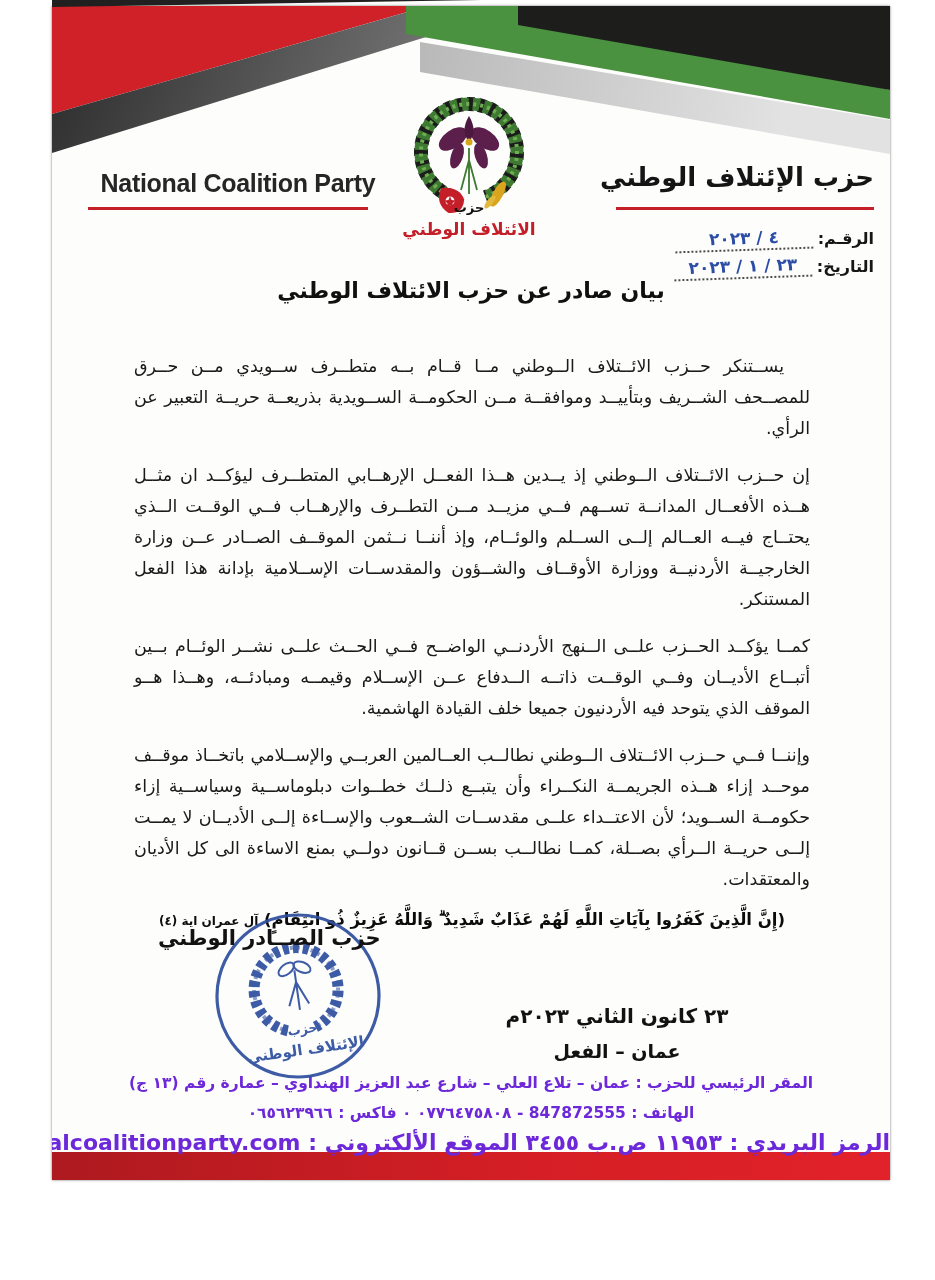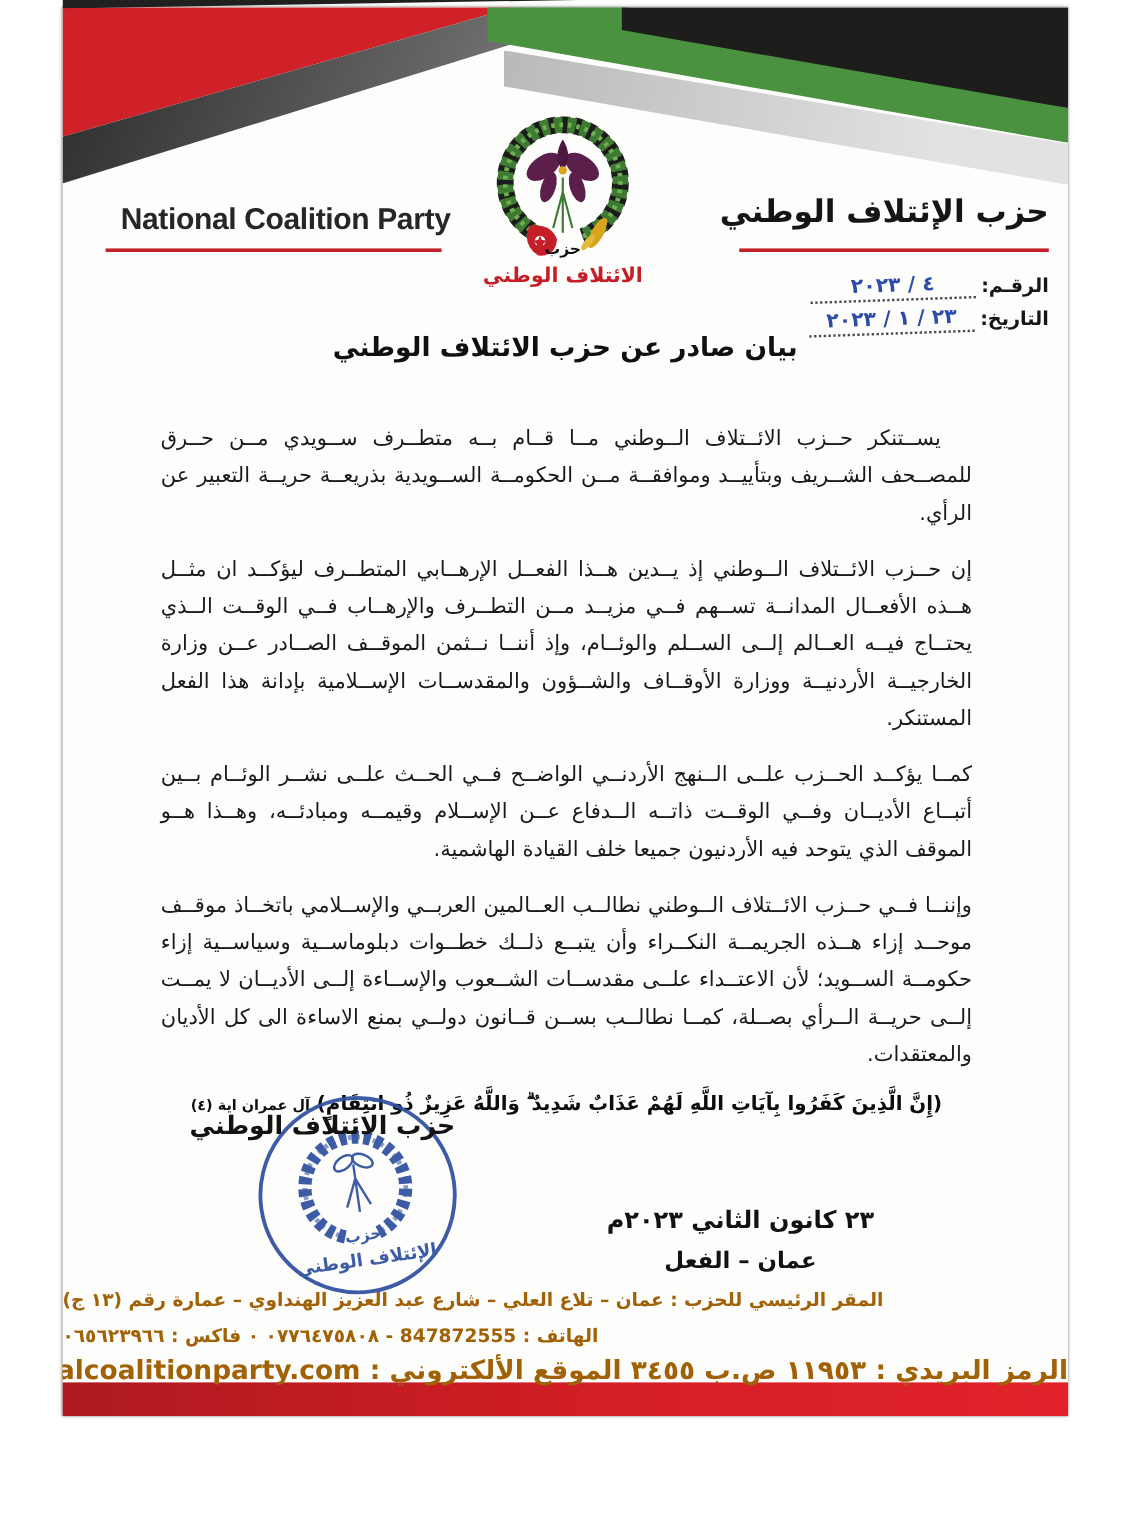--- a/index.html
+++ b/index.html
@@ -93,21 +93,21 @@
   .sig-date-block {
     position:absolute; left:420px; top:960px; width:290px;
     direction:rtl; text-align:center; color:#121212;
   }
   .sig-date { font-weight:bold; font-size:20px; margin-bottom:12px; white-space:nowrap;margin-top:38px; }
   .sig-loc  { font-weight:bold; font-size:19px; white-space:nowrap; }
 
   
   .footer {
     position:absolute; left:0; top:1062px; width:100%;
-    direction:rtl; text-align:left; color:#a16207; z-index:3;
+    direction:rtl; text-align:center; color:#6d28d9; z-index:3;
   }
   .footer div { font-weight:bold; font-size:15.5px; line-height:30px; white-space:nowrap; }
   .footer .f-postal { font-size:22px; }
   .bottom-bar {
     position:absolute; left:0; top:1146px; width:100%; height:28px;
     background:linear-gradient(90deg,#ad1a1f 0%,#d41e25 55%,#e2222a 100%);
   }
 </style>
 </head>
 <body>
@@ -175,21 +175,21 @@
     <p>إن حــزب الائــتلاف الــوطني إذ يــدين هــذا الفعــل الإرهــابي المتطــرف ليؤكــد ان مثــل هــذه الأفعــال المدانــة تســهم فــي مزيــد مــن التطــرف والإرهــاب فــي الوقــت الــذي يحتــاج فيــه العــالم إلــى الســلم والوئــام، وإذ أننــا نــثمن الموقــف الصــادر عــن وزارة الخارجيــة الأردنيــة ووزارة الأوقــاف والشــؤون والمقدســات الإســلامية بإدانة هذا الفعل المستنكر.</p>
     <p>كمــا يؤكــد الحــزب علــى الــنهج الأردنــي الواضــح فــي الحــث علــى نشــر الوئــام بــين أتبــاع الأديــان وفــي الوقــت ذاتــه الــدفاع عــن الإســلام وقيمــه ومبادئــه، وهــذا هــو الموقف الذي يتوحد فيه الأردنيون جميعا خلف القيادة الهاشمية.</p>
     <p>وإننــا فــي حــزب الائــتلاف الــوطني نطالــب العــالمين العربــي والإســلامي باتخــاذ موقــف موحــد إزاء هــذه الجريمــة النكــراء وأن يتبــع ذلــك خطــوات دبلوماســية وسياســية إزاء حكومــة الســويد؛ لأن الاعتــداء علــى مقدســات الشــعوب والإســاءة إلــى الأديــان لا يمــت إلــى حريــة الــرأي بصــلة، كمــا نطالــب بســن قــانون دولــي بمنع الاساءة الى كل الأديان والمعتقدات.</p>
   </div>
 
   <div class="verse">
     <span>(إِنَّ الَّذِينَ كَفَرُوا بِآيَاتِ اللَّهِ لَهُمْ عَذَابٌ شَدِيدٌ ۗ وَاللَّهُ عَزِيزٌ ذُو انتِقَامٍ)</span>
     <span class="verse-source">آل عمران اية (٤)</span>
   </div>
 
-  <div class="sig-name">حزب الائتلاف الوطني</div>
+  <div class="sig-name">حزب الصــادر الوطني</div>
 
   <div class="stamp-wrap">
     <svg viewBox="0 0 172 172" width="172" height="172">
       <g transform="rotate(-8 86 86)" stroke="#2d4f9e" fill="none">
         <circle cx="86" cy="86" r="81" stroke-width="3.2"></circle>
         <path d="M 71 119 A 42 42 0 1 1 99 119" stroke-width="11" stroke-dasharray="6 4"></path>
         <path d="M 71 119 A 42 42 0 1 1 99 119" stroke-width="4" stroke-dasharray="3 4" stroke-dashoffset="2" opacity=".6"></path>
         <path d="M86 60 L86 100 M86 72 L76 95 M86 72 L96 95" stroke-width="2"></path>
         <ellipse cx="78" cy="58" rx="9" ry="5" stroke-width="2" transform="rotate(-30 78 58)"></ellipse>
         <ellipse cx="94" cy="58" rx="9" ry="5" stroke-width="2" transform="rotate(30 94 58)"></ellipse>

